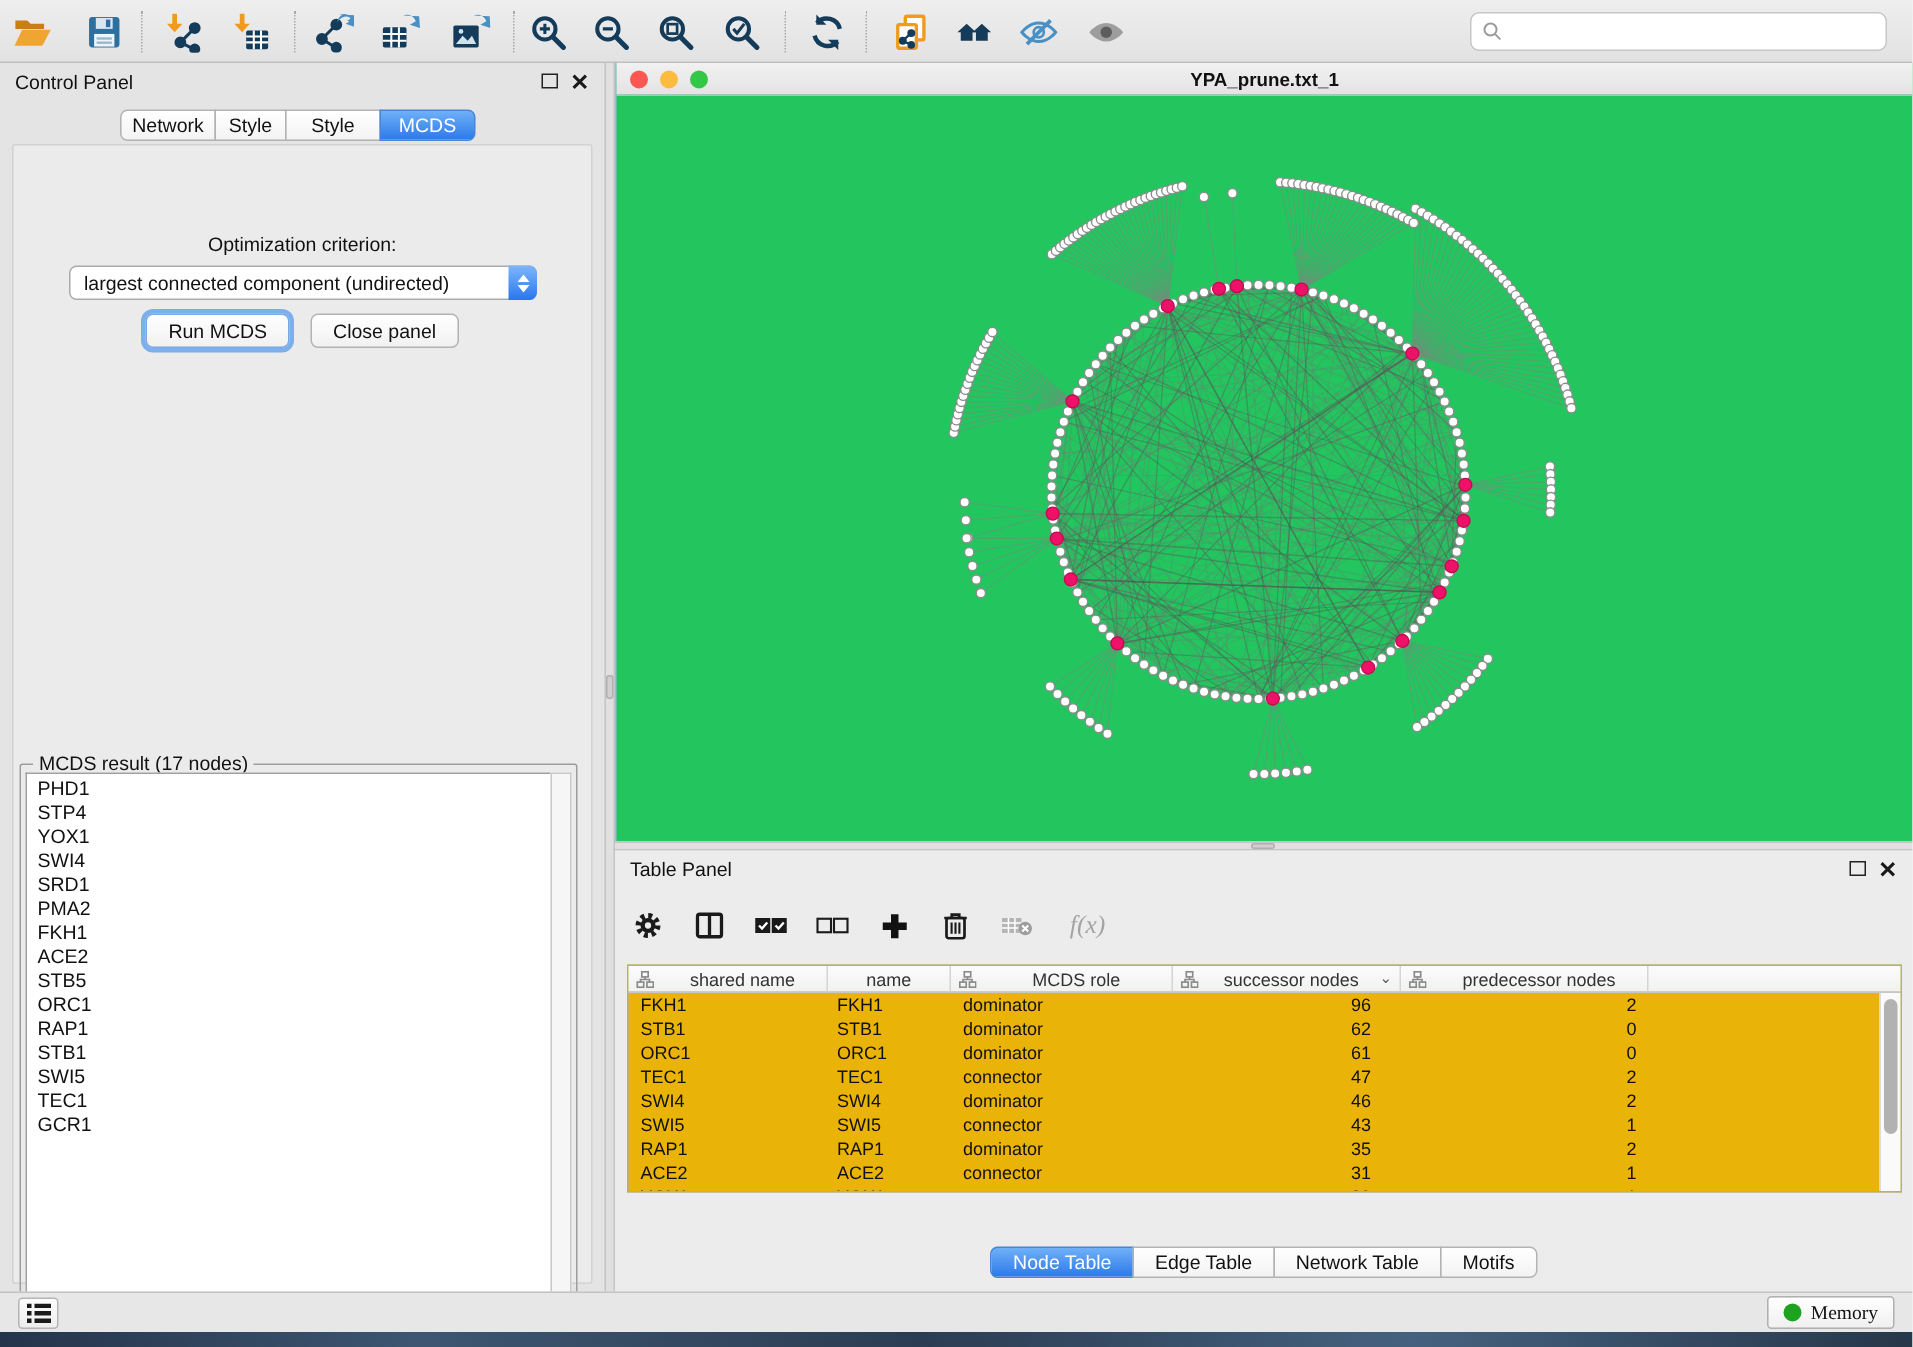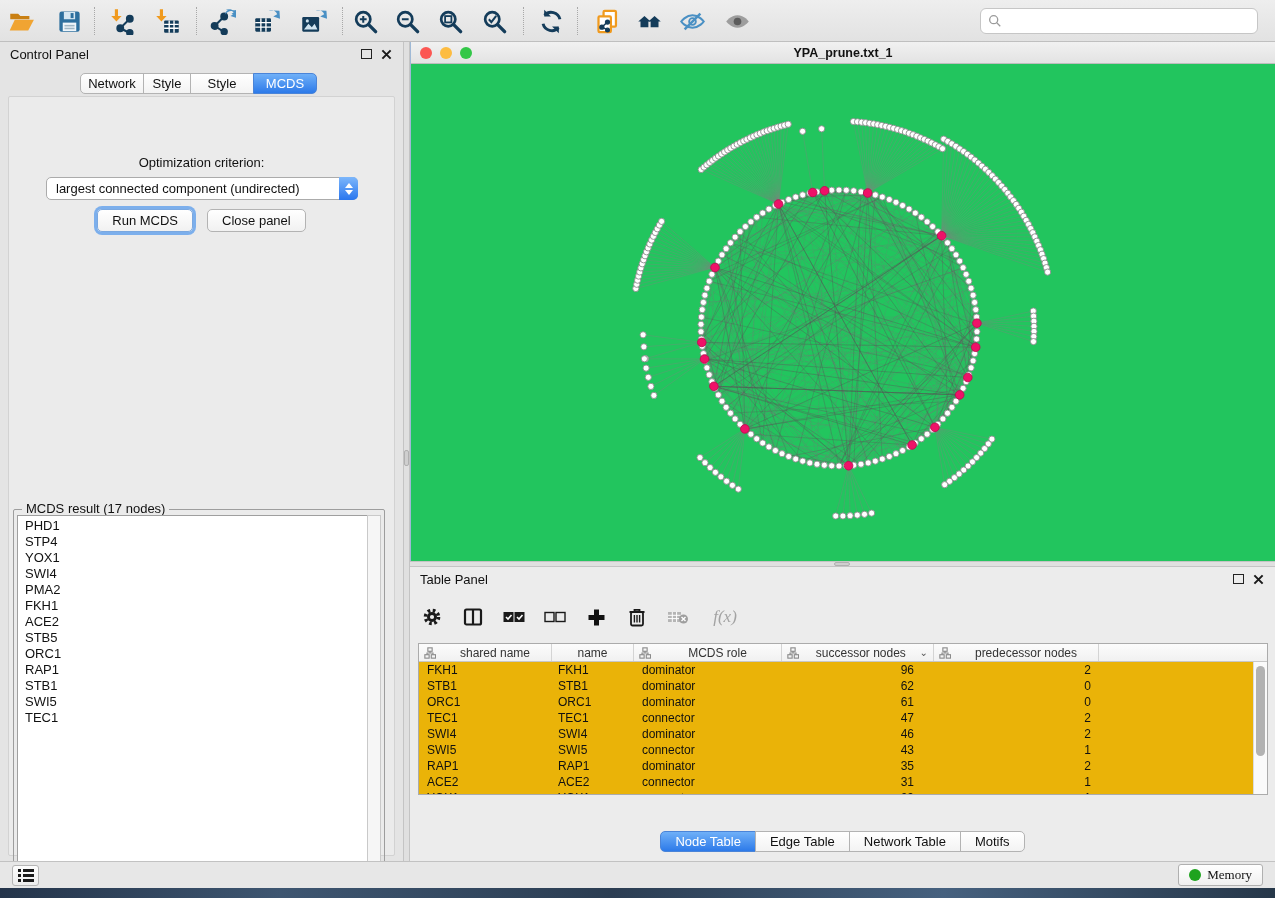--- a/index.html
+++ b/index.html
@@ -303,29 +303,31 @@
         <button class="pbtn focus">Run MCDS</button>
         <button class="pbtn">Close panel</button>
       </div>
       <div class="fieldset">
         <span class="legend">MCDS result (17 nodes)</span>
         <div class="mcds-list" id="mcds-list">
             <div class="mcds-item">PHD1</div>
             <div class="mcds-item">STP4</div>
             <div class="mcds-item">YOX1</div>
             <div class="mcds-item">SWI4</div>
+            <div class="mcds-item">SRD1</div>
             <div class="mcds-item">PMA2</div>
             <div class="mcds-item">FKH1</div>
             <div class="mcds-item">ACE2</div>
             <div class="mcds-item">STB5</div>
             <div class="mcds-item">ORC1</div>
             <div class="mcds-item">RAP1</div>
             <div class="mcds-item">STB1</div>
             <div class="mcds-item">SWI5</div>
             <div class="mcds-item">TEC1</div>
+            <div class="mcds-item">GCR1</div>
           </div>
         <div class="list-track"></div>
       </div>
     </div>
   </section>
 
   <div class="v-splitter">
       <div class="grip"></div>
     </div>
 

